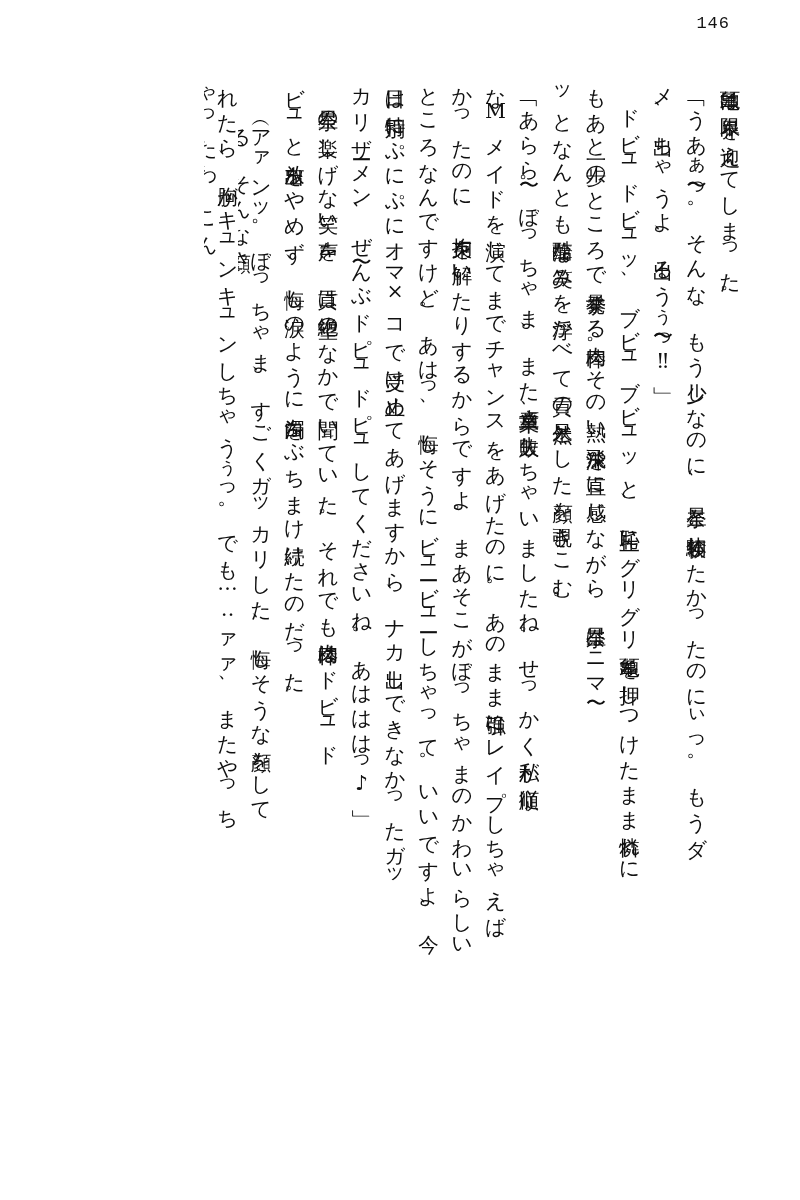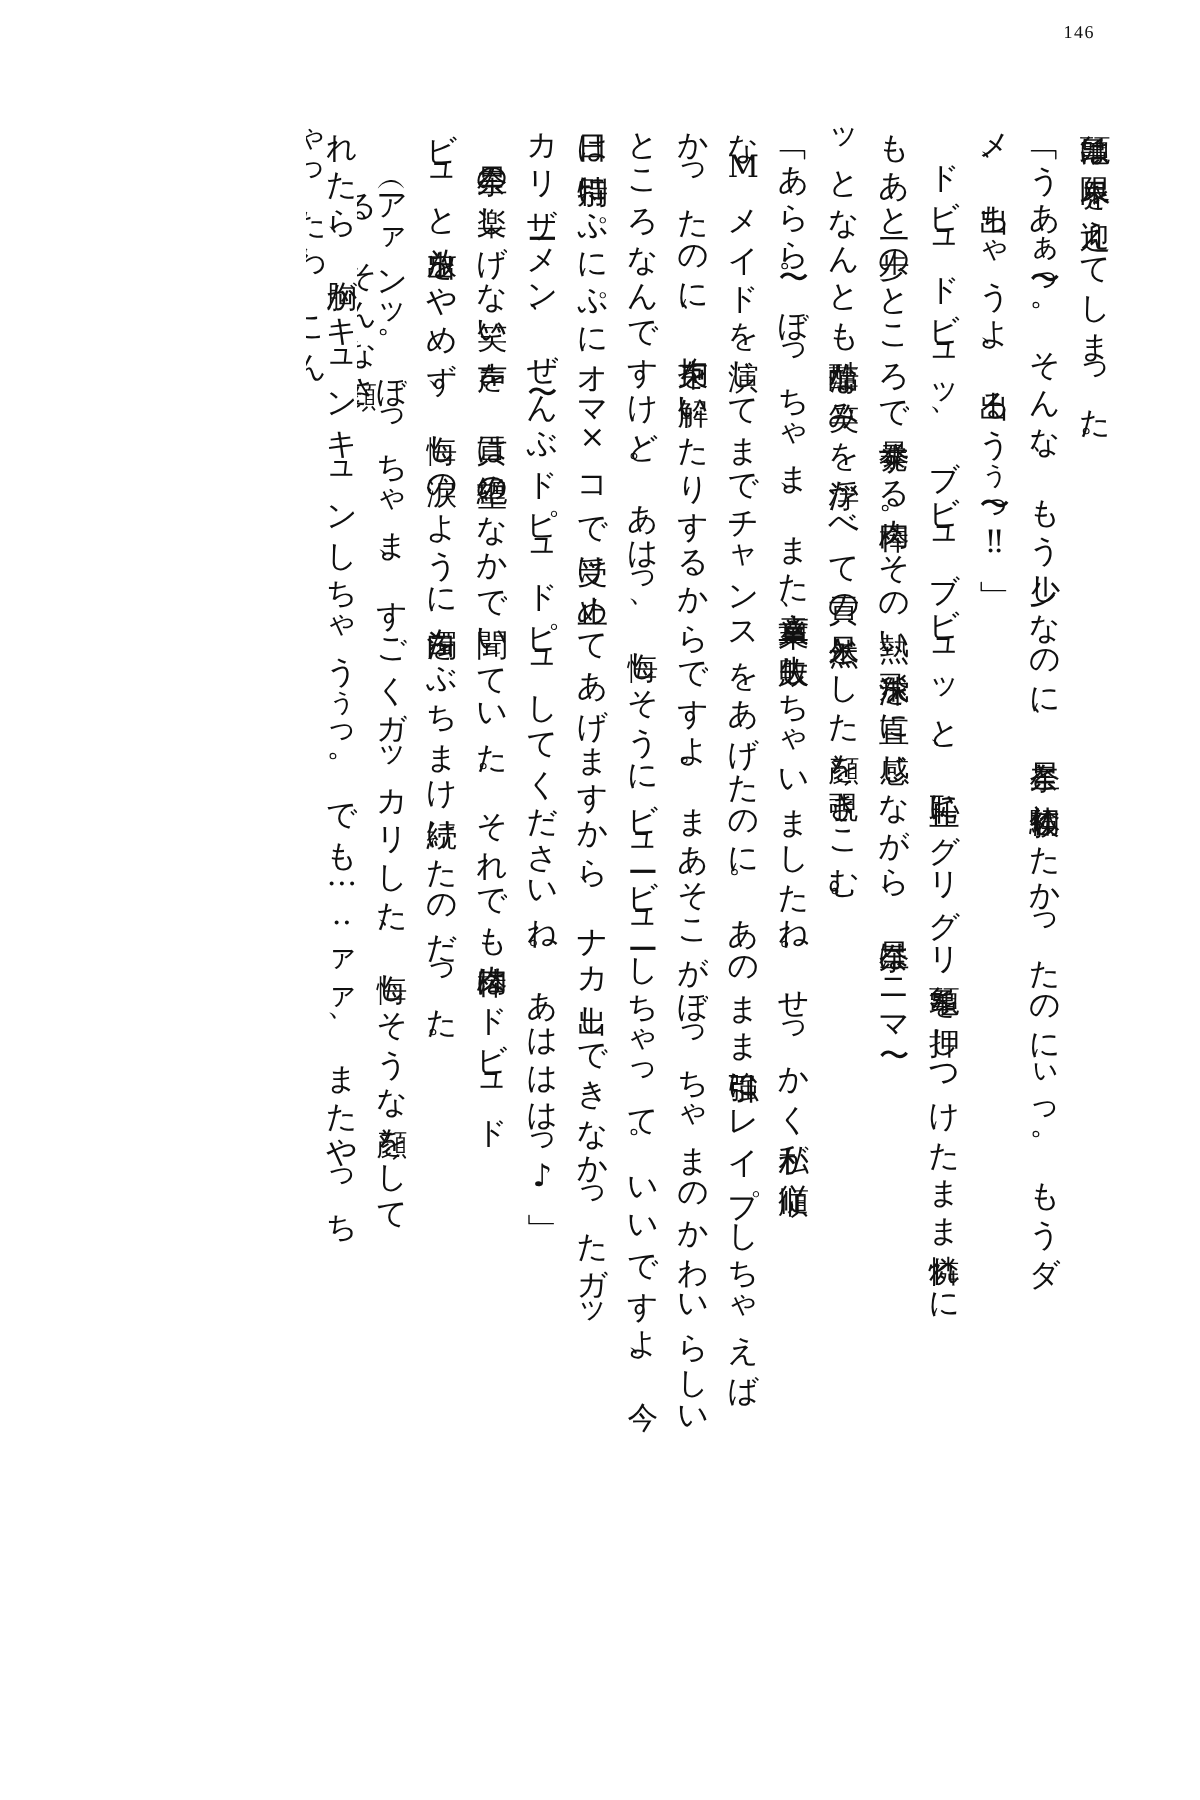--- a/index.html
+++ b/index.html
@@ -21,24 +21,24 @@
     height: 1200px;
     background: #ffffff;
     box-sizing: border-box;
   }
 
   
   #page-number {
     position: absolute;
     top: 14px;
     right: 70px;
-    font-size: 12px;
+    font-size: 17px;
     letter-spacing: 1px;
     color: #111;
-    font-family: Liberation Serif, serif;
+    font-family: Liberation Mono, monospace;
   }
 
   
   #body-text {
     position: absolute;
     top: 74px;
     right: 60px;
     left: 60px;
     bottom: 60px;
     display: flex;

